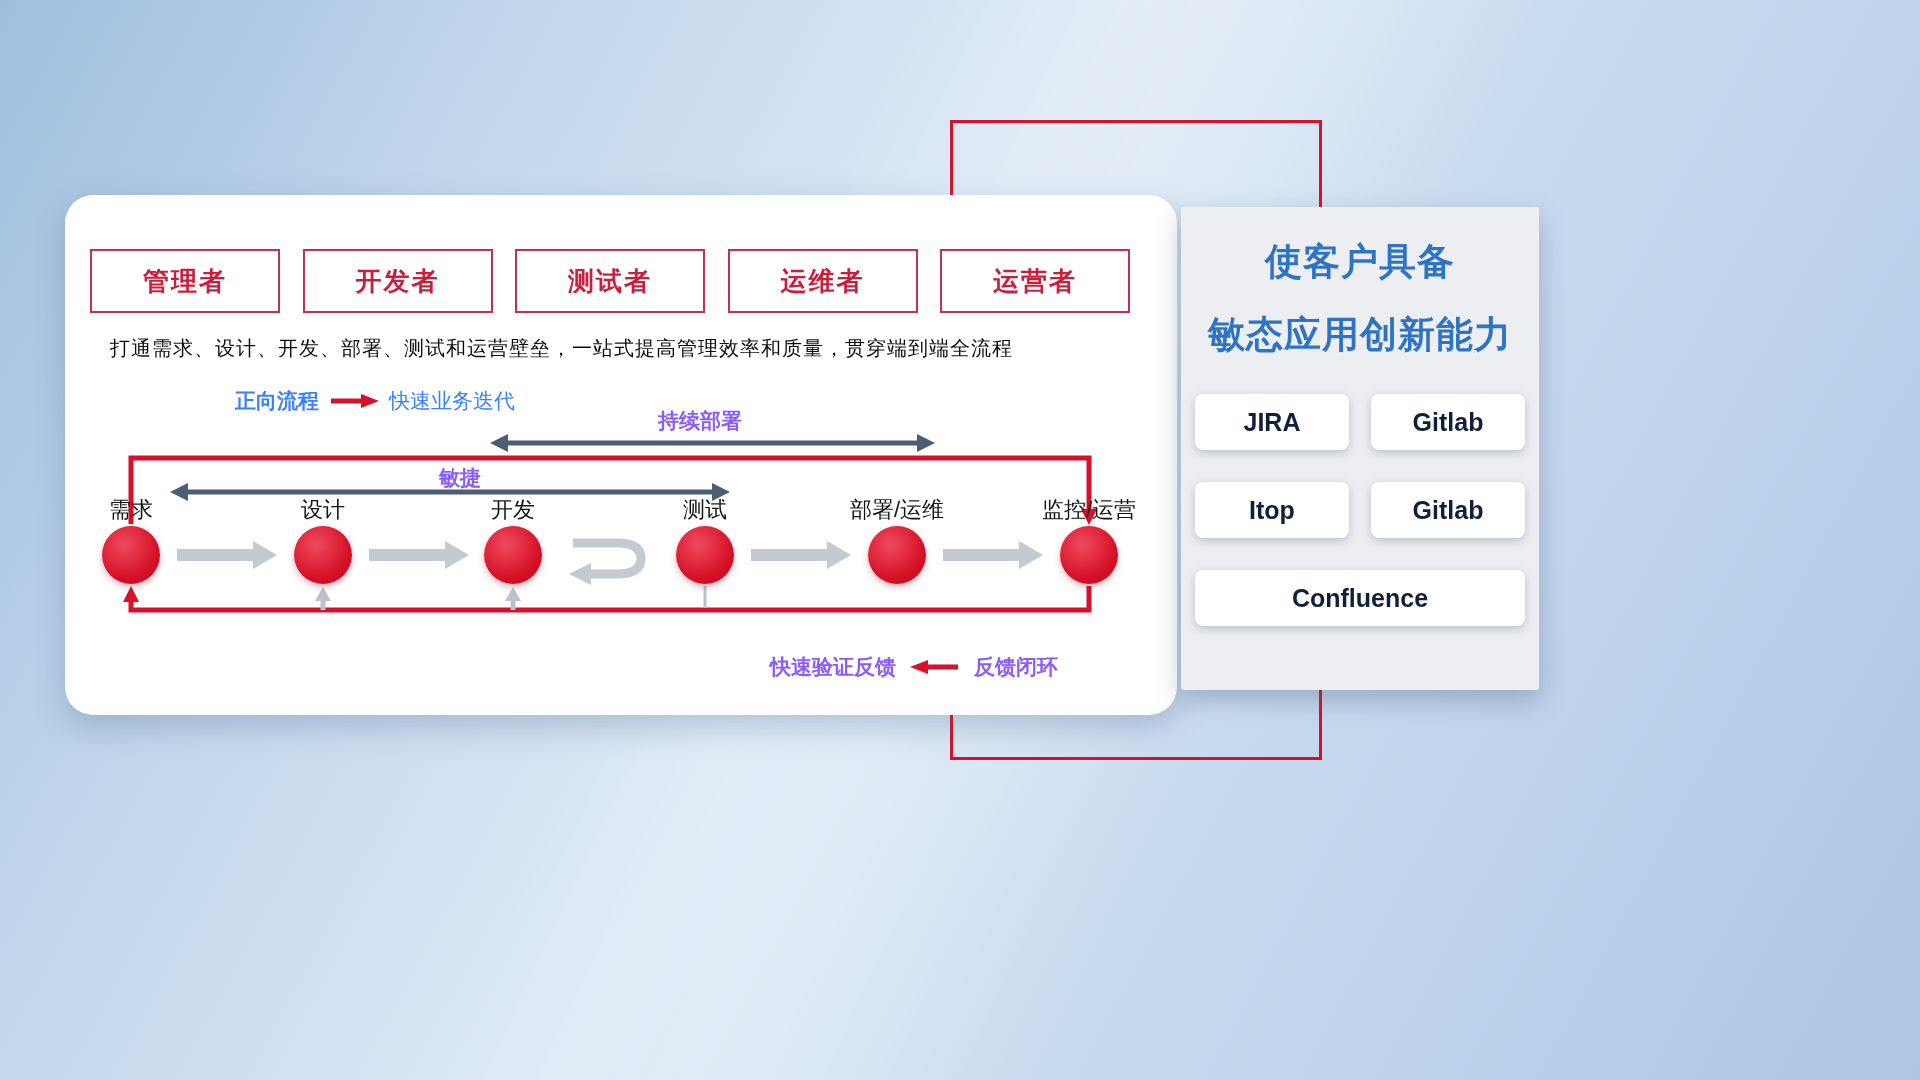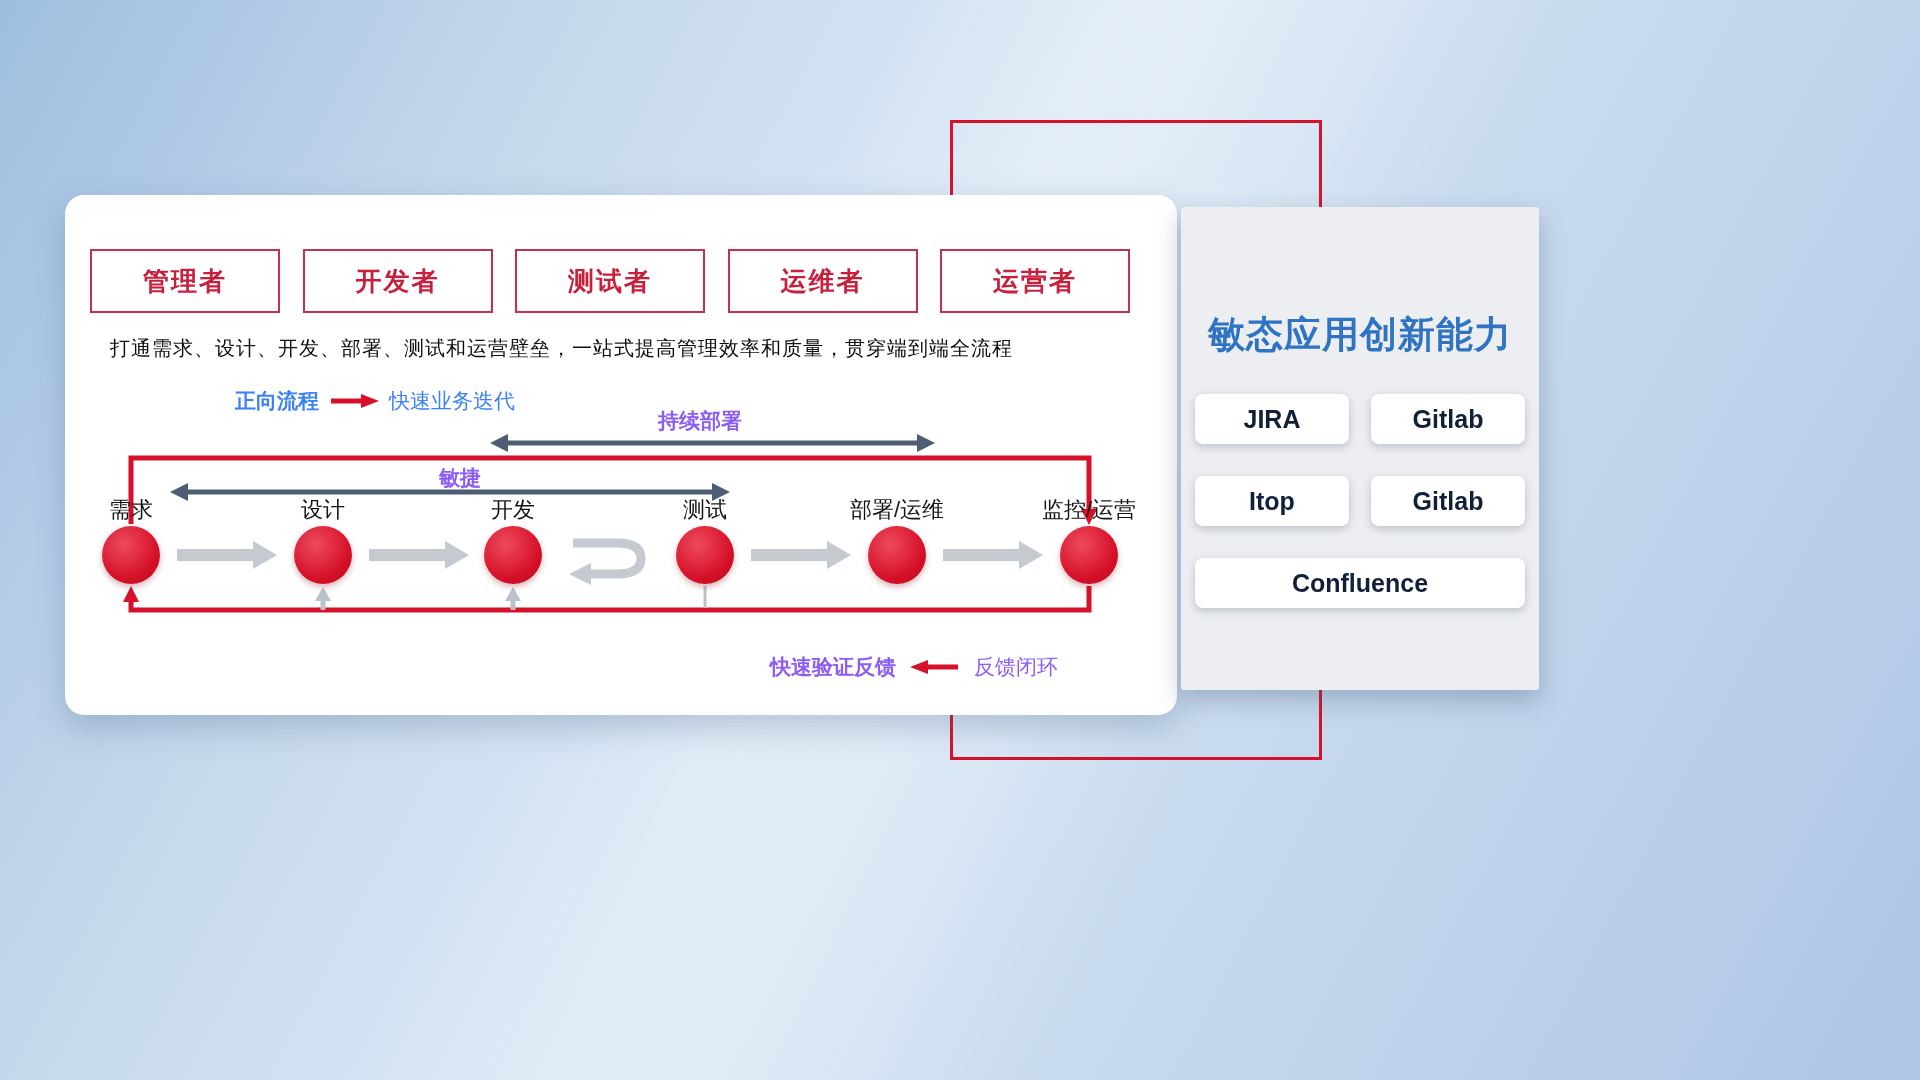--- a/index.html
+++ b/index.html
@@ -13,21 +13,21 @@
     content:""; position:absolute; inset:0;
     background:linear-gradient(115deg,transparent 38%,rgba(255,255,255,.28) 50%,transparent 64%);
     pointer-events:none;
   }
   .red-frame{
     position:absolute; left:950px; top:120px; width:372px; height:640px;
     border:3px solid #d8112a; z-index:1;
   }
   .main-card{
     position:absolute; left:65px; top:195px; width:1112px; height:520px;
-    background:#ffffff; border-radius:19px; z-index:2;
+    background:#ffffff; border-radius:28px; z-index:2;
     box-shadow:0 12px 32px rgba(60,90,130,.28);
   }
   .roles-row{
     position:absolute; left:25px; top:54px; width:1040px;
     display:flex; justify-content:space-between;
   }
   .role-box{
     width:190px; height:64px; border:2px solid #bf3350; background:#fff;
     display:flex; align-items:center; justify-content:center;
     font-size:26px; font-weight:700; color:#c81f3c; letter-spacing:2px;
@@ -58,38 +58,38 @@
     position:absolute; text-align:center; font-size:21px; font-weight:700; color:#8b5cf6;
   }
   .span-cd{ left:535px; top:2px; width:200px; }
   .span-agile{ left:335px; top:59px; width:120px; }
   .legend-feedback{
     position:absolute; left:705px; top:458px;
     display:flex; align-items:center; gap:14px;
     font-size:21px; color:#8b5cf6;
   }
   .legend-feedback .lbl{ font-weight:700; }
-  .legend-feedback .val{ font-weight:400; }
+  .legend-feedback .val{ font-weight:700; }
   .right-panel{
     position:absolute; left:1181px; top:207px; width:358px; height:483px;
     background:#eceef1; border-radius:3px; z-index:3;
     box-shadow:0 10px 26px rgba(70,90,120,.35);
   }
   .panel-title{
     position:absolute; width:100%; text-align:center;
     font-size:37px; font-weight:800; color:#2f74c4; letter-spacing:1px;
   }
   .panel-title.l1{ top:30px; }
   .panel-title.l2{ top:103px; }
   .tools{
     position:absolute; left:14px; top:187px; width:330px;
     display:grid; grid-template-columns:1fr 1fr; gap:32px 22px;
   }
   .tool-btn{
-    height:50px; background:#ffffff; border-radius:8px; border:none;
+    height:56px; background:#ffffff; border-radius:8px; border:none;
     display:flex; align-items:center; justify-content:center;
     font-family:"Liberation Sans","DejaVu Sans",sans-serif;
     font-size:25px; font-weight:700; color:#121f38;
     box-shadow:0 3px 8px rgba(100,110,130,.35); cursor:pointer;
   }
   .tool-btn.wide{ grid-column:1 / span 2; }
 </style>
 </head>
 <body>
 
@@ -196,20 +196,21 @@
     <svg width="50" height="14" viewBox="0 0 50 14">
       <line x1="16" y1="7" x2="48" y2="7" stroke="#d8112a" stroke-width="5"></line>
       <polygon points="0,7 18,0 18,14" fill="#d8112a"></polygon>
     </svg>
     <span class="val">反馈闭环</span>
   </div>
 
 </div>
 
 <div class="right-panel">
+  <div class="panel-title l1">使客户具备</div>
   <div class="panel-title l2">敏态应用创新能力</div>
   <div class="tools">
     <button class="tool-btn">JIRA</button>
     <button class="tool-btn">Gitlab</button>
     <button class="tool-btn">Itop</button>
     <button class="tool-btn">Gitlab</button>
     <button class="tool-btn wide">Confluence</button>
   </div>
 </div>
 

